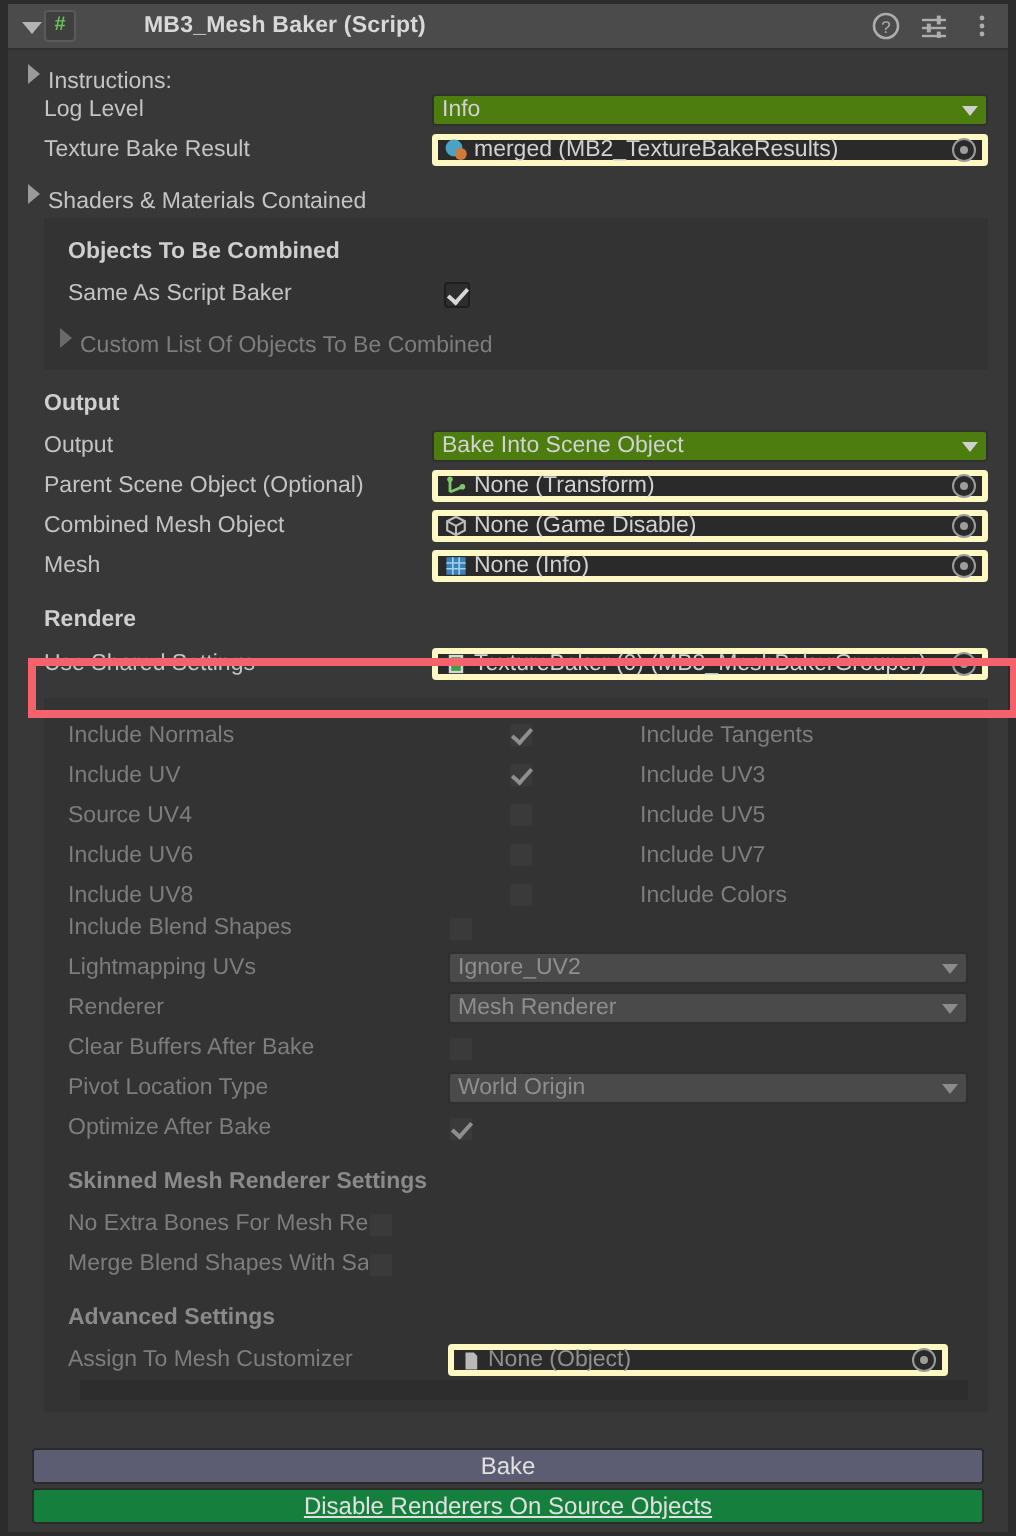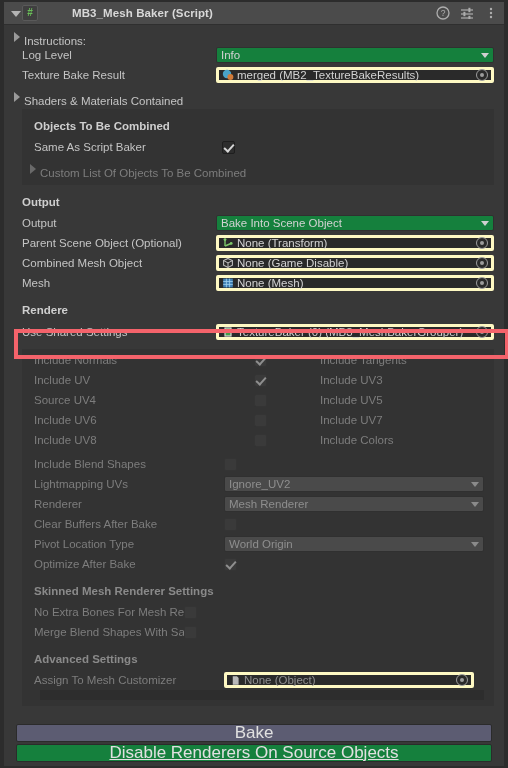--- a/index.html
+++ b/index.html
@@ -56,21 +56,21 @@
   .row .lbl{
     width:194px;flex:0 0 194px;color:#c4c4c4;
     white-space:nowrap;overflow:hidden;
   }
   .row.dim .lbl,.row.dim .lbl2{color:#7d7d7d;}
   .field{
     flex:1 1 auto;margin-right:10px;height:16px;display:flex;align-items:center;
   }
   
   .popup{
-    flex:1 1 auto;height:16px;background:#15803d;
+    flex:1 1 auto;height:16px;background:#4d7c0f;
     border:1px solid #303030;border-radius:2px;
     display:flex;align-items:center;padding:0 4px;
     color:#d2d2d2;font-size:11.5px;box-sizing:border-box;
     position:relative;
   }
   .popup.dis{background:#4a4a4a;color:#8e8e8e;}
   .popup .caret{
     margin-left:auto;width:0;height:0;
     border-left:4px solid transparent;border-right:4px solid transparent;
     border-top:5px solid #d0d0d0;
@@ -139,37 +139,37 @@
   .panel-objects .row .lbl{width:188px;flex:0 0 188px;}
   .panel-objects .fold{padding-left:4px;}
   .panel-settings{
     margin:6px 10px 0 18px;background:#333333;padding:5px 0 6px 0;
   }
   .panel-settings .row{padding-left:12px;}
   .panel-settings .sec{padding-left:12px;}
   .panel-settings .row .lbl{width:190px;flex:0 0 190px;}
   
   .row2{
-    height:20px;display:flex;align-items:flex-start;padding-left:12px;box-sizing:border-box;gap:30px;
+    height:20px;display:flex;align-items:flex-end;padding-left:12px;box-sizing:border-box;gap:30px;
   }
   .row2 .lbl{width:190px;flex:0 0 190px;color:#7d7d7d;white-space:nowrap;overflow:hidden;}
   .row2 .cbwrap{width:36px;flex:0 0 36px;display:flex;align-items:center;}
   .row2 .lbl2{width:190px;flex:0 0 190px;color:#7d7d7d;white-space:nowrap;overflow:hidden;}
   .row2 .cbwrap2{flex:0 0 20px;display:flex;align-items:center;}
   
   .highlight-box{
     position:absolute;left:10px;top:327px;width:495px;height:30px;
     border:4px solid #f4636b;box-sizing:border-box;pointer-events:none;z-index:20;
   }
   
   .btnbar{position:absolute;left:4px;right:4px;bottom:2px;}
   .ubtn{
     height:18px;margin:0 8px 2px 8px;border-radius:2px;
     display:flex;align-items:center;justify-content:center;
-    font-size:17px;color:#e0e0e0;border:1px solid #2b2b2b;
+    font-size:12px;color:#e0e0e0;border:1px solid #2b2b2b;
     box-sizing:border-box;
   }
   .ubtn.primary{background:#5c5c72;}
   .ubtn.normal{background:#15803d;text-decoration:underline;}
   .spacer-dark{height:10px;background:#2d2d2d;margin:0 10px 0 18px;}
   .truncated{width:150px !important;flex:0 0 150px !important;}
 </style>
 </head>
 <body>
 
@@ -301,21 +301,21 @@
   </div>
 
   <div class="row">
     <div class="lbl">Mesh</div>
     <div class="field">
       <div class="objfield">
         <svg width="12" height="12" viewBox="0 0 12 12">
           <rect x="1.2" y="1.6" width="9.6" height="8.8" fill="#3f7fb5"></rect>
           <path d="M1.2 4.5 H10.8 M1.2 7.4 H10.8 M4.4 1.6 V10.4 M7.6 1.6 V10.4" stroke="#9fd2f0" stroke-width="0.8"></path>
         </svg>
-        <span class="txt">None (Mesh)</span>
+        <span class="txt">None (Info)</span>
         <span class="picker">
             <span class="dot"></span>
           </span>
       </div>
     </div>
   </div>
 
   <div class="sec" style="margin-top:6px">Rendere</div>
 
   <div class="row" style="height:22px">

